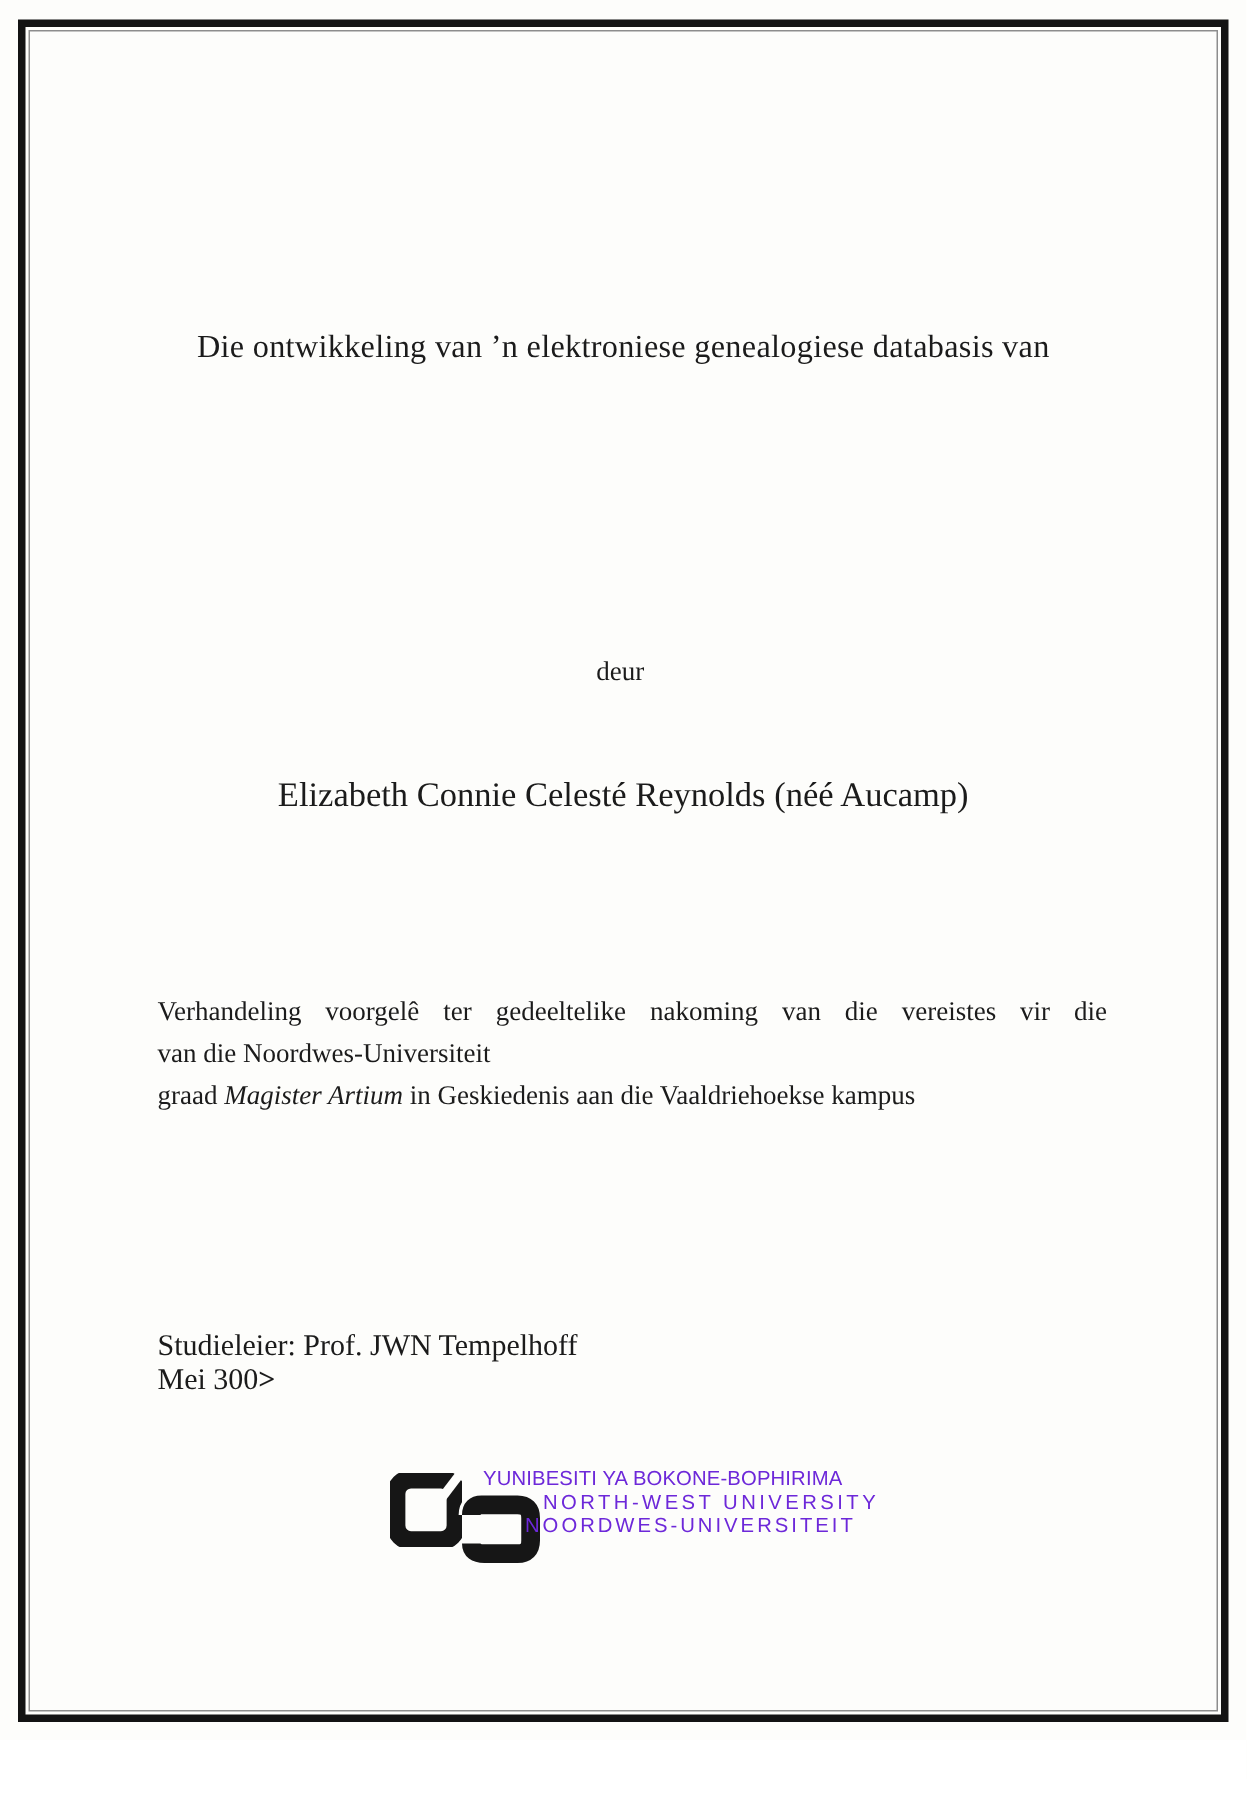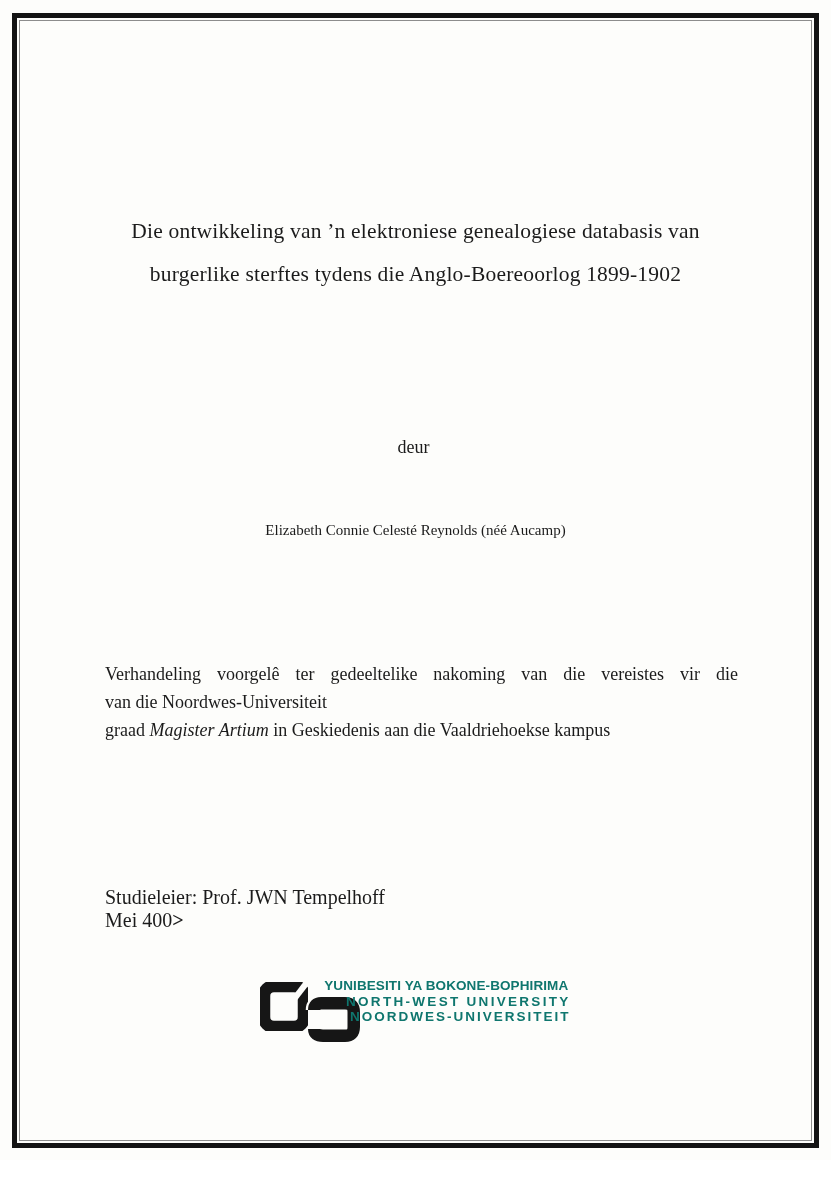--- a/index.html
+++ b/index.html
@@ -42,21 +42,21 @@
     position: absolute;
     left: 0; right: 4px; top: 436px;
     text-align: center;
     font-size: 18px;
     line-height: 22px;
   }
   .author {
     position: absolute;
     left: 0; right: 0; top: 517px;
     text-align: center;
-    font-size: 15px;
+    font-size: 23px;
     line-height: 26px;
   }
   
   .statement {
     position: absolute;
     left: 105px;
     width: 633px;
     top: 660px;
     font-size: 18px;
     line-height: 28px;
@@ -89,58 +89,56 @@
   
   .logo-mark {
     position: absolute;
     left: 256px; top: 976px;
     width: 112px; height: 70px;
   }
   .logo-wordmark {
     position: absolute;
     left: 322px; top: 978px;
     font-family: "Liberation Sans", "DejaVu Sans", sans-serif;
-    font-weight: bold;
+    font-weight: normal;
     font-size: 13.5px;
     line-height: 15.5px;
-    color: #0f766e;
+    color: #6d28d9;
     white-space: nowrap;
-    text-align: center;
   }
   .logo-line1 { letter-spacing: 0.1px; }
-  .logo-line2 { margin-left: 24px; letter-spacing: 2.3px; }
+  .logo-line2 { margin-left: 40px; letter-spacing: 2.3px; }
   .logo-line3 { margin-left: 28px; letter-spacing: 2.0px; }
 </style>
 </head>
 <body>
 
 <div class="page">
 
   <div class="frame-outer">
     <div class="frame-inner"></div>
   </div>
 
   <h1 class="thesis-title">
     <span>Die ontwikkeling van ’n elektroniese genealogiese databasis van</span><br>
-    <span>burgerlike sterftes tydens die Anglo-Boereoorlog 1899-1902</span>
   </h1>
 
   <div class="byline">deur</div>
 
   <div class="author">Elizabeth Connie Celesté Reynolds (néé Aucamp)</div>
 
   <div class="statement">
     <div class="line justified">Verhandeling voorgelê ter gedeeltelike nakoming van die vereistes vir die</div>
     <div class="line">van die Noordwes-Universiteit</div>
     <div class="line"><span>graad </span><span class="italic">Magister Artium</span><span> in Geskiedenis aan die Vaaldriehoekse kampus</span></div>
   </div>
 
   <div class="supervisor-block">
     <div>Studieleier: Prof. JWN Tempelhoff</div>
-    <div><span>Mei 400</span><span class="date-glyph">&gt;</span></div>
+    <div><span>Mei 300</span><span class="date-glyph">&gt;</span></div>
   </div>
 
   <div>
     <svg class="logo-mark" viewBox="0 0 112 70" width="112" height="70" aria-hidden="true">
       <defs>
         <mask id="lmask">
           <rect x="-10" y="-10" width="132" height="90" fill="#ffffff"></rect>
           <path d="M 55 1 L 39 22" stroke="#000000" stroke-width="6" fill="none"></path>
         </mask>
       </defs>

